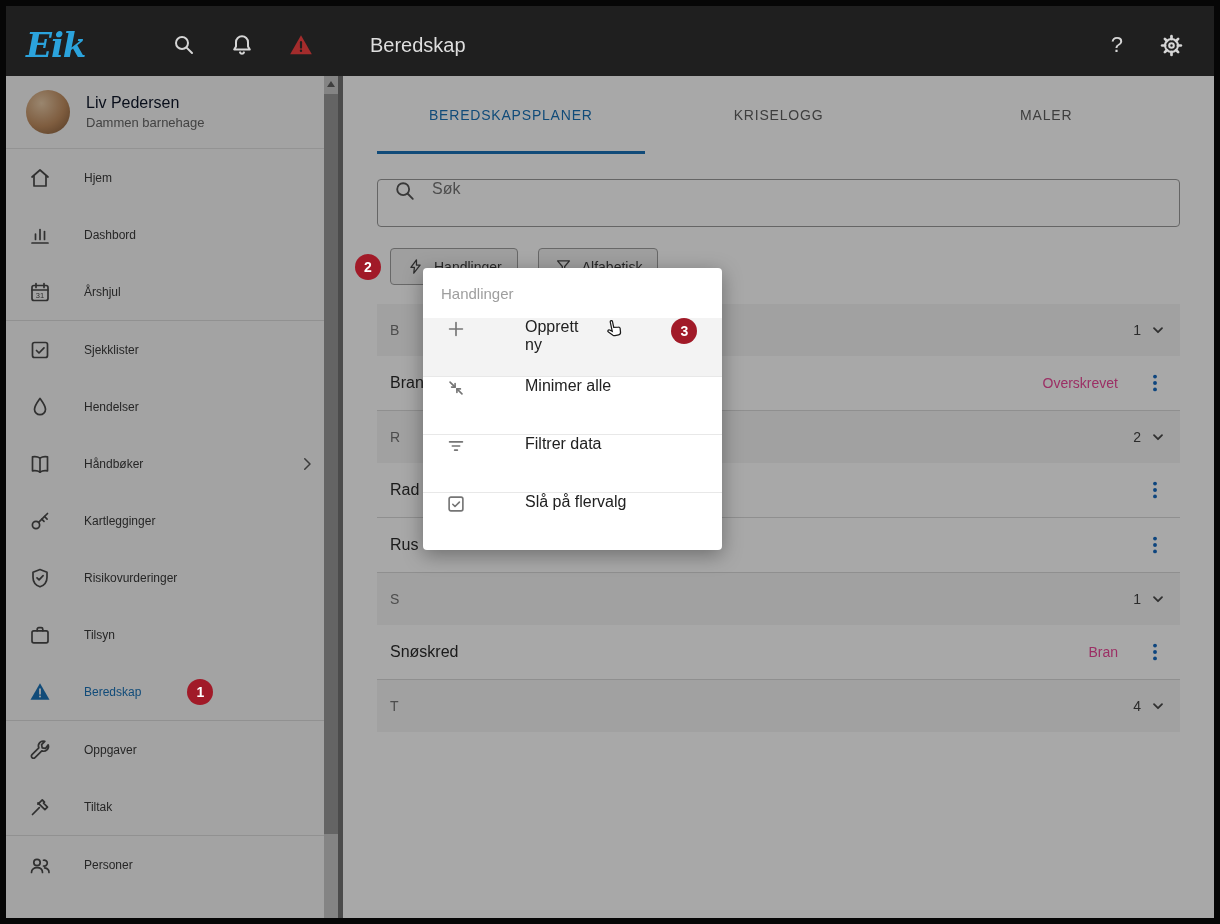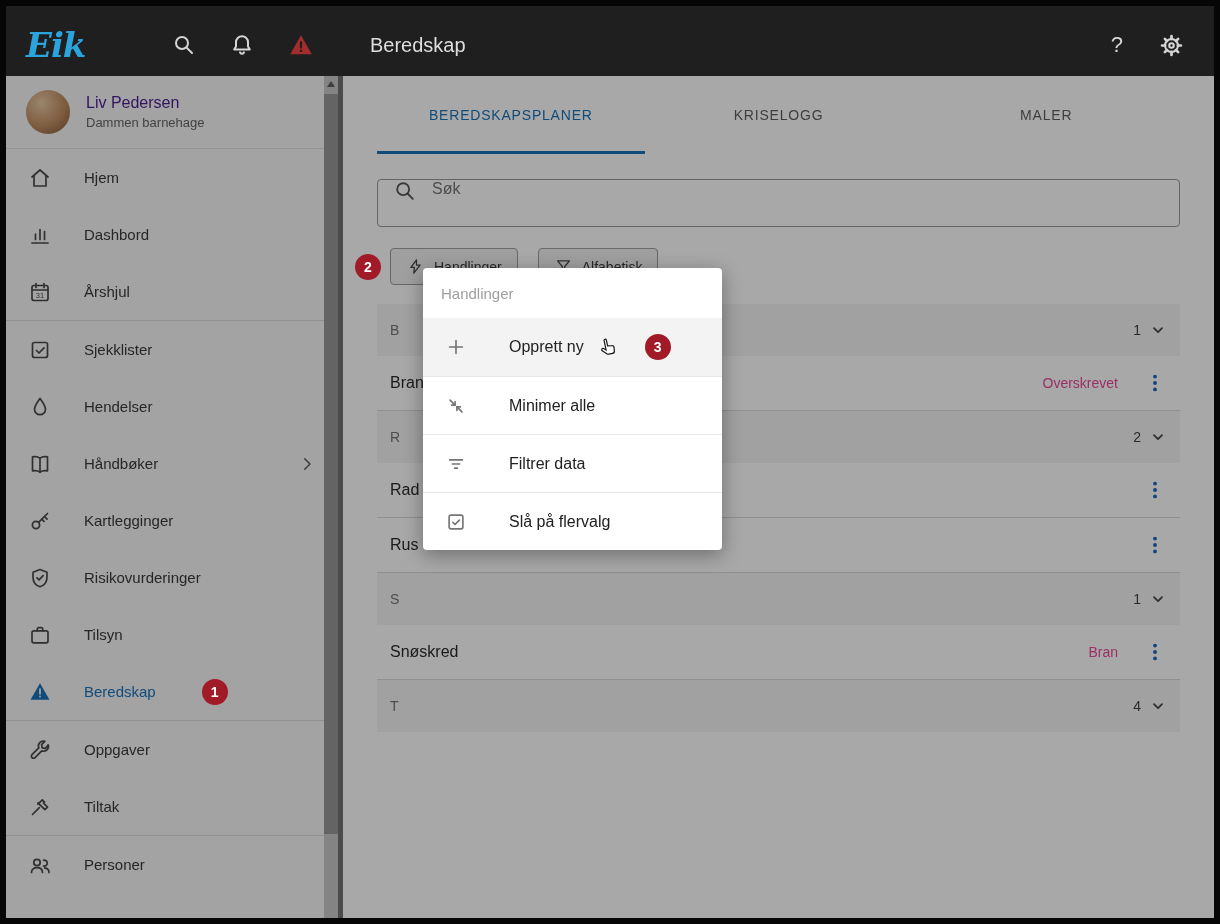--- a/index.html
+++ b/index.html
@@ -14,25 +14,25 @@
   .topbar-left .tb-icon { margin-left:34px; display:flex; }
   .tb-icon svg { display:block; }
   .topbar-title { font-size:20px; color:#dedede; margin-left:32px; font-weight:400; }
   .topbar-right { margin-left:auto; display:flex; align-items:center; gap:36px; padding-right:30px; }
   .help-glyph { font-size:22px; color:#d5d5d5; }
 
   
   .sidebar { position:absolute; left:0; top:70px; bottom:0; width:332px; background:#f7f7f7; }
   .profile { display:flex; align-items:center; gap:16px; padding:14px 20px; border-bottom:1px solid #e0e0e0; }
   .avatar { width:44px; height:44px; border-radius:50%; background:radial-gradient(circle at 35% 30%, #e9cba8, #c08d60 55%, #7d5635); flex:0 0 44px; }
-  .profile-name { font-size:16px; color:#4c1d95; }
+  .profile-name { font-size:16px; color:#0f172a; }
   .profile-org { font-size:13px; color:#666; margin-top:3px; }
   .nav-item { display:flex; align-items:center; height:57px; padding:0 22px; gap:32px; cursor:pointer; }
   .nav-item .nav-icon { width:24px; height:24px; flex:0 0 24px; display:flex; }
-  .nav-label { font-size:15px; color:#3a3a3a; }
+  .nav-label { font-size:12px; color:#3a3a3a; }
   .nav-item.active .nav-label { color:#1a73b8; }
   .nav-divider { height:1px; background:#dcdcdc; }
   .nav-chevron { margin-left:auto; display:flex; }
   .icn { stroke:#4a4a4a; fill:none; stroke-width:1.7; stroke-linecap:round; stroke-linejoin:round; }
   .icn-menu { stroke:#757575; fill:none; stroke-width:1.8; stroke-linecap:round; stroke-linejoin:round; }
   .icn-light { stroke:#d5d5d5; fill:none; stroke-width:2; stroke-linecap:round; stroke-linejoin:round; }
 
   .num-badge { width:26px; height:26px; border-radius:50%; background:#a11a28; color:#fff;
     font-size:14px; font-weight:bold; display:flex; align-items:center; justify-content:center;
     position:relative; z-index:70; flex:0 0 26px; }
@@ -66,21 +66,21 @@
   .status { font-size:14px; color:#ec4899; margin-left:auto; margin-right:26px; }
   .kebab { display:flex; cursor:pointer; }
   .kebab.push { margin-left:auto; }
 
   
   .overlay { position:absolute; left:0; top:70px; right:0; bottom:0; background:rgba(0,0,0,0.34); z-index:50; pointer-events:none; }
 
   .menu { position:absolute; left:80px; top:192px; width:299px; background:#fff; border-radius:4px;
     box-shadow:0 5px 20px rgba(0,0,0,0.35); z-index:60; overflow:hidden; }
   .menu-header { height:50px; display:flex; align-items:center; padding:0 18px; color:#9e9e9e; font-size:15px; }
-  .menu-item { height:58px; display:flex; align-items:center; padding:0 32px 0 22px; font-size:16px; color:#212121; cursor:pointer; }
+  .menu-item { height:58px; display:flex; padding:0 32px 0 22px; font-size:16px; color:#212121; cursor:pointer;gap:16px; }
   .menu-item .mi-icon { width:22px; height:22px; flex:0 0 22px; display:flex; margin-right:42px; }
   .menu-item.hovered { background:#f3f3f3; }
   .menu-item.bordered { border-top:1px solid #e8e8e8; }
   .hand-cursor { margin-left:14px; display:flex; transform:rotate(-12deg); }
   .menu .num-badge { margin-left:26px; }
 </style>
 </head>
 <body>
 
 <div class="screen">

